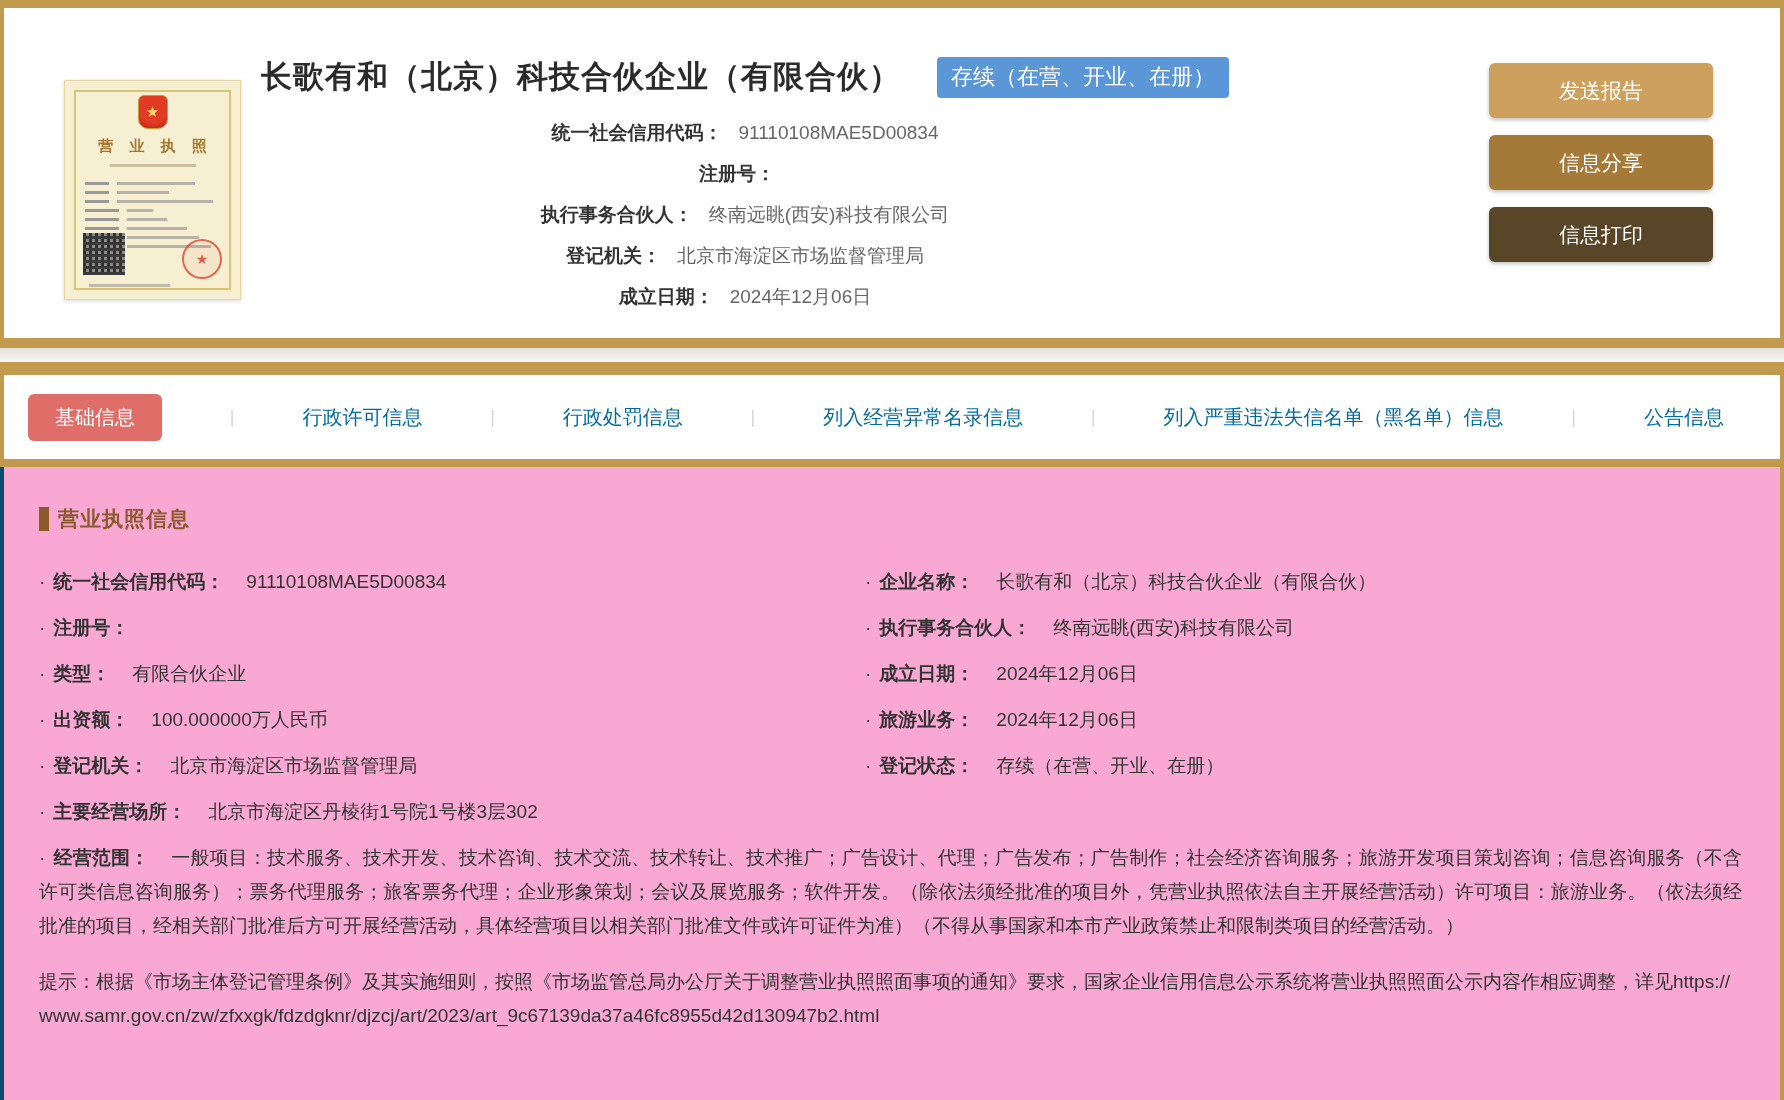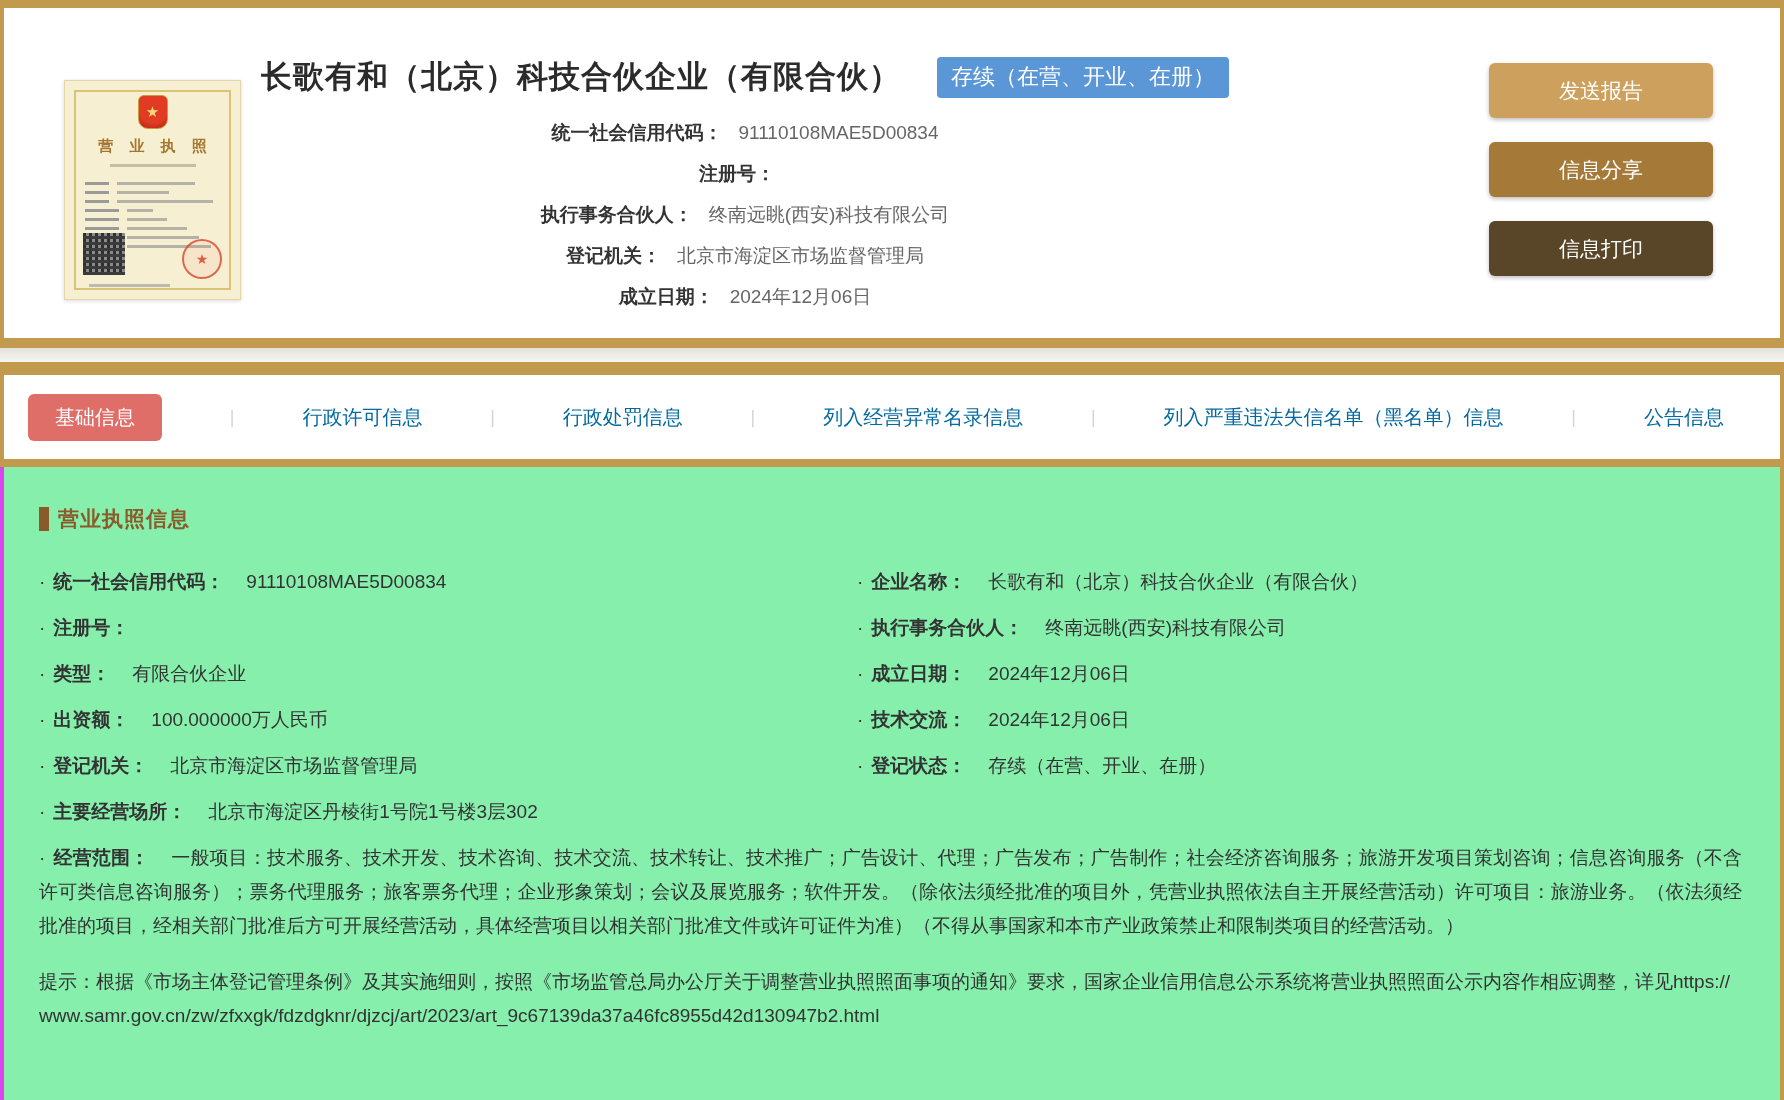--- a/index.html
+++ b/index.html
@@ -44,45 +44,45 @@
   .page-title { font-size:31px; font-weight:700; color:#2B2B2B; letter-spacing:1px; }
   .status-badge { margin-left:36px; background:#5B96D7; color:#fff; font-size:22px;
     padding:5px 14px 6px; border-radius:4px; white-space:nowrap; }
   .hfields { margin-top:14px; }
   .hfield { height:41px; line-height:41px; font-size:19px; white-space:nowrap;text-align:center; }
   .hfield .hlabel { font-weight:700; color:#333; }
   .hfield .hvalue { color:#666; margin-left:16px; }
 
   
   .header-buttons { position:absolute; top:55px; right:67px; display:flex;
-    flex-direction:column; gap:24px; }
+    flex-direction:column; gap:17px; }
   .hbtn { width:224px; height:55px; border:none; border-radius:6px; color:#fff;
     font-size:21px; font-family:inherit; cursor:pointer; box-shadow:0 2px 4px rgba(0,0,0,.25); }
   .hbtn.send  { background:#CDA15D; }
   .hbtn.share { background:#A57A39; }
   .hbtn.print { background:#594628; }
 
   .box-gap { height:14px; background:linear-gradient(to bottom,#E3E1DB,#F7F5EF); }
 
   
   .tabs-box { border:4px solid #C19A4D; border-top-width:13px; border-bottom-width:8px; background:#fff; }
   .tabs { height:84px; display:flex; align-items:center; justify-content:space-between;
     padding:0 56px 0 24px; }
   .tab { font-size:20px; color:#0369a1; cursor:pointer; white-space:nowrap; }
   .tab.active { background:#DF6E69; color:#fff; padding:10px 27px; border-radius:6px; }
   .tab-divider { color:#D4D4D4; font-size:18px; font-weight:300; }
 
   
-  .content-box { min-height:633px; background:#86efac; padding:38px 38px 0 35px;
-    border-left:4px solid #d946ef; border-right:4px solid #C19A4D; }
+  .content-box { min-height:633px; background:#f9a8d4; padding:38px 38px 0 35px;
+    border-left:4px solid #0c4a6e; border-right:4px solid #C19A4D; }
   .section-title { display:flex; align-items:center; }
   .section-marker { width:10px; height:24px; background:#8A5A2B; margin-right:9px; }
   .section-title-text { font-size:21px; font-weight:700; color:#8A5A2B; letter-spacing:1px; }
 
-  .fields-grid { margin-top:26px; display:grid; grid-template-columns:810px 1fr; column-gap:8px; }
+  .fields-grid { margin-top:26px; display:grid; grid-template-columns:810px 1fr; column-gap:16px; }
   .frow { height:46px; line-height:46px; font-size:19px; white-space:nowrap; overflow:hidden; }
   .bullet { color:#333; margin-right:8px; }
   .flabel { font-weight:700; color:#333; }
   .fvalue { color:#333; margin-left:22px; }
 
   .scope { margin-top:6px; font-size:19px; line-height:34px; color:#333; text-align:justify; }
   .scope .flabel { font-weight:700; }
   .scope .scope-text { margin-left:22px; }
 
   .notice { margin-top:22px; font-size:19px; line-height:34px; color:#333; word-break:break-all; }
@@ -198,21 +198,21 @@
     <div class="frow"><span class="bullet">·</span><span class="flabel">统一社会信用代码：</span><span class="fvalue">91110108MAE5D00834</span></div>
     <div class="frow"><span class="bullet">·</span><span class="flabel">企业名称：</span><span class="fvalue">长歌有和（北京）科技合伙企业（有限合伙）</span></div>
 
     <div class="frow"><span class="bullet">·</span><span class="flabel">注册号：</span><span class="fvalue"></span></div>
     <div class="frow"><span class="bullet">·</span><span class="flabel">执行事务合伙人：</span><span class="fvalue">终南远眺(西安)科技有限公司</span></div>
 
     <div class="frow"><span class="bullet">·</span><span class="flabel">类型：</span><span class="fvalue">有限合伙企业</span></div>
     <div class="frow"><span class="bullet">·</span><span class="flabel">成立日期：</span><span class="fvalue">2024年12月06日</span></div>
 
     <div class="frow"><span class="bullet">·</span><span class="flabel">出资额：</span><span class="fvalue">100.000000万人民币</span></div>
-    <div class="frow"><span class="bullet">·</span><span class="flabel">技术交流：</span><span class="fvalue">2024年12月06日</span></div>
+    <div class="frow"><span class="bullet">·</span><span class="flabel">旅游业务：</span><span class="fvalue">2024年12月06日</span></div>
 
     <div class="frow"><span class="bullet">·</span><span class="flabel">登记机关：</span><span class="fvalue">北京市海淀区市场监督管理局</span></div>
     <div class="frow"><span class="bullet">·</span><span class="flabel">登记状态：</span><span class="fvalue">存续（在营、开业、在册）</span></div>
 
     <div class="frow" style="grid-column:1 / -1;"><span class="bullet">·</span><span class="flabel">主要经营场所：</span><span class="fvalue">北京市海淀区丹棱街1号院1号楼3层302</span></div>
   </div>
 
   <p class="scope"><span class="bullet">·</span><span class="flabel">经营范围：</span><span class="scope-text">一般项目：技术服务、技术开发、技术咨询、技术交流、技术转让、技术推广；广告设计、代理；广告发布；广告制作；社会经济咨询服务；旅游开发项目策划咨询；信息咨询服务（不含许可类信息咨询服务）；票务代理服务；旅客票务代理；企业形象策划；会议及展览服务；软件开发。（除依法须经批准的项目外，凭营业执照依法自主开展经营活动）许可项目：旅游业务。（依法须经批准的项目，经相关部门批准后方可开展经营活动，具体经营项目以相关部门批准文件或许可证件为准）（不得从事国家和本市产业政策禁止和限制类项目的经营活动。）</span></p>
 
   <p class="notice">提示：根据《市场主体登记管理条例》及其实施细则，按照《市场监管总局办公厅关于调整营业执照照面事项的通知》要求，国家企业信用信息公示系统将营业执照照面公示内容作相应调整，详见https://www.samr.gov.cn/zw/zfxxgk/fdzdgknr/djzcj/art/2023/art_9c67139da37a46fc8955d42d130947b2.html</p>

